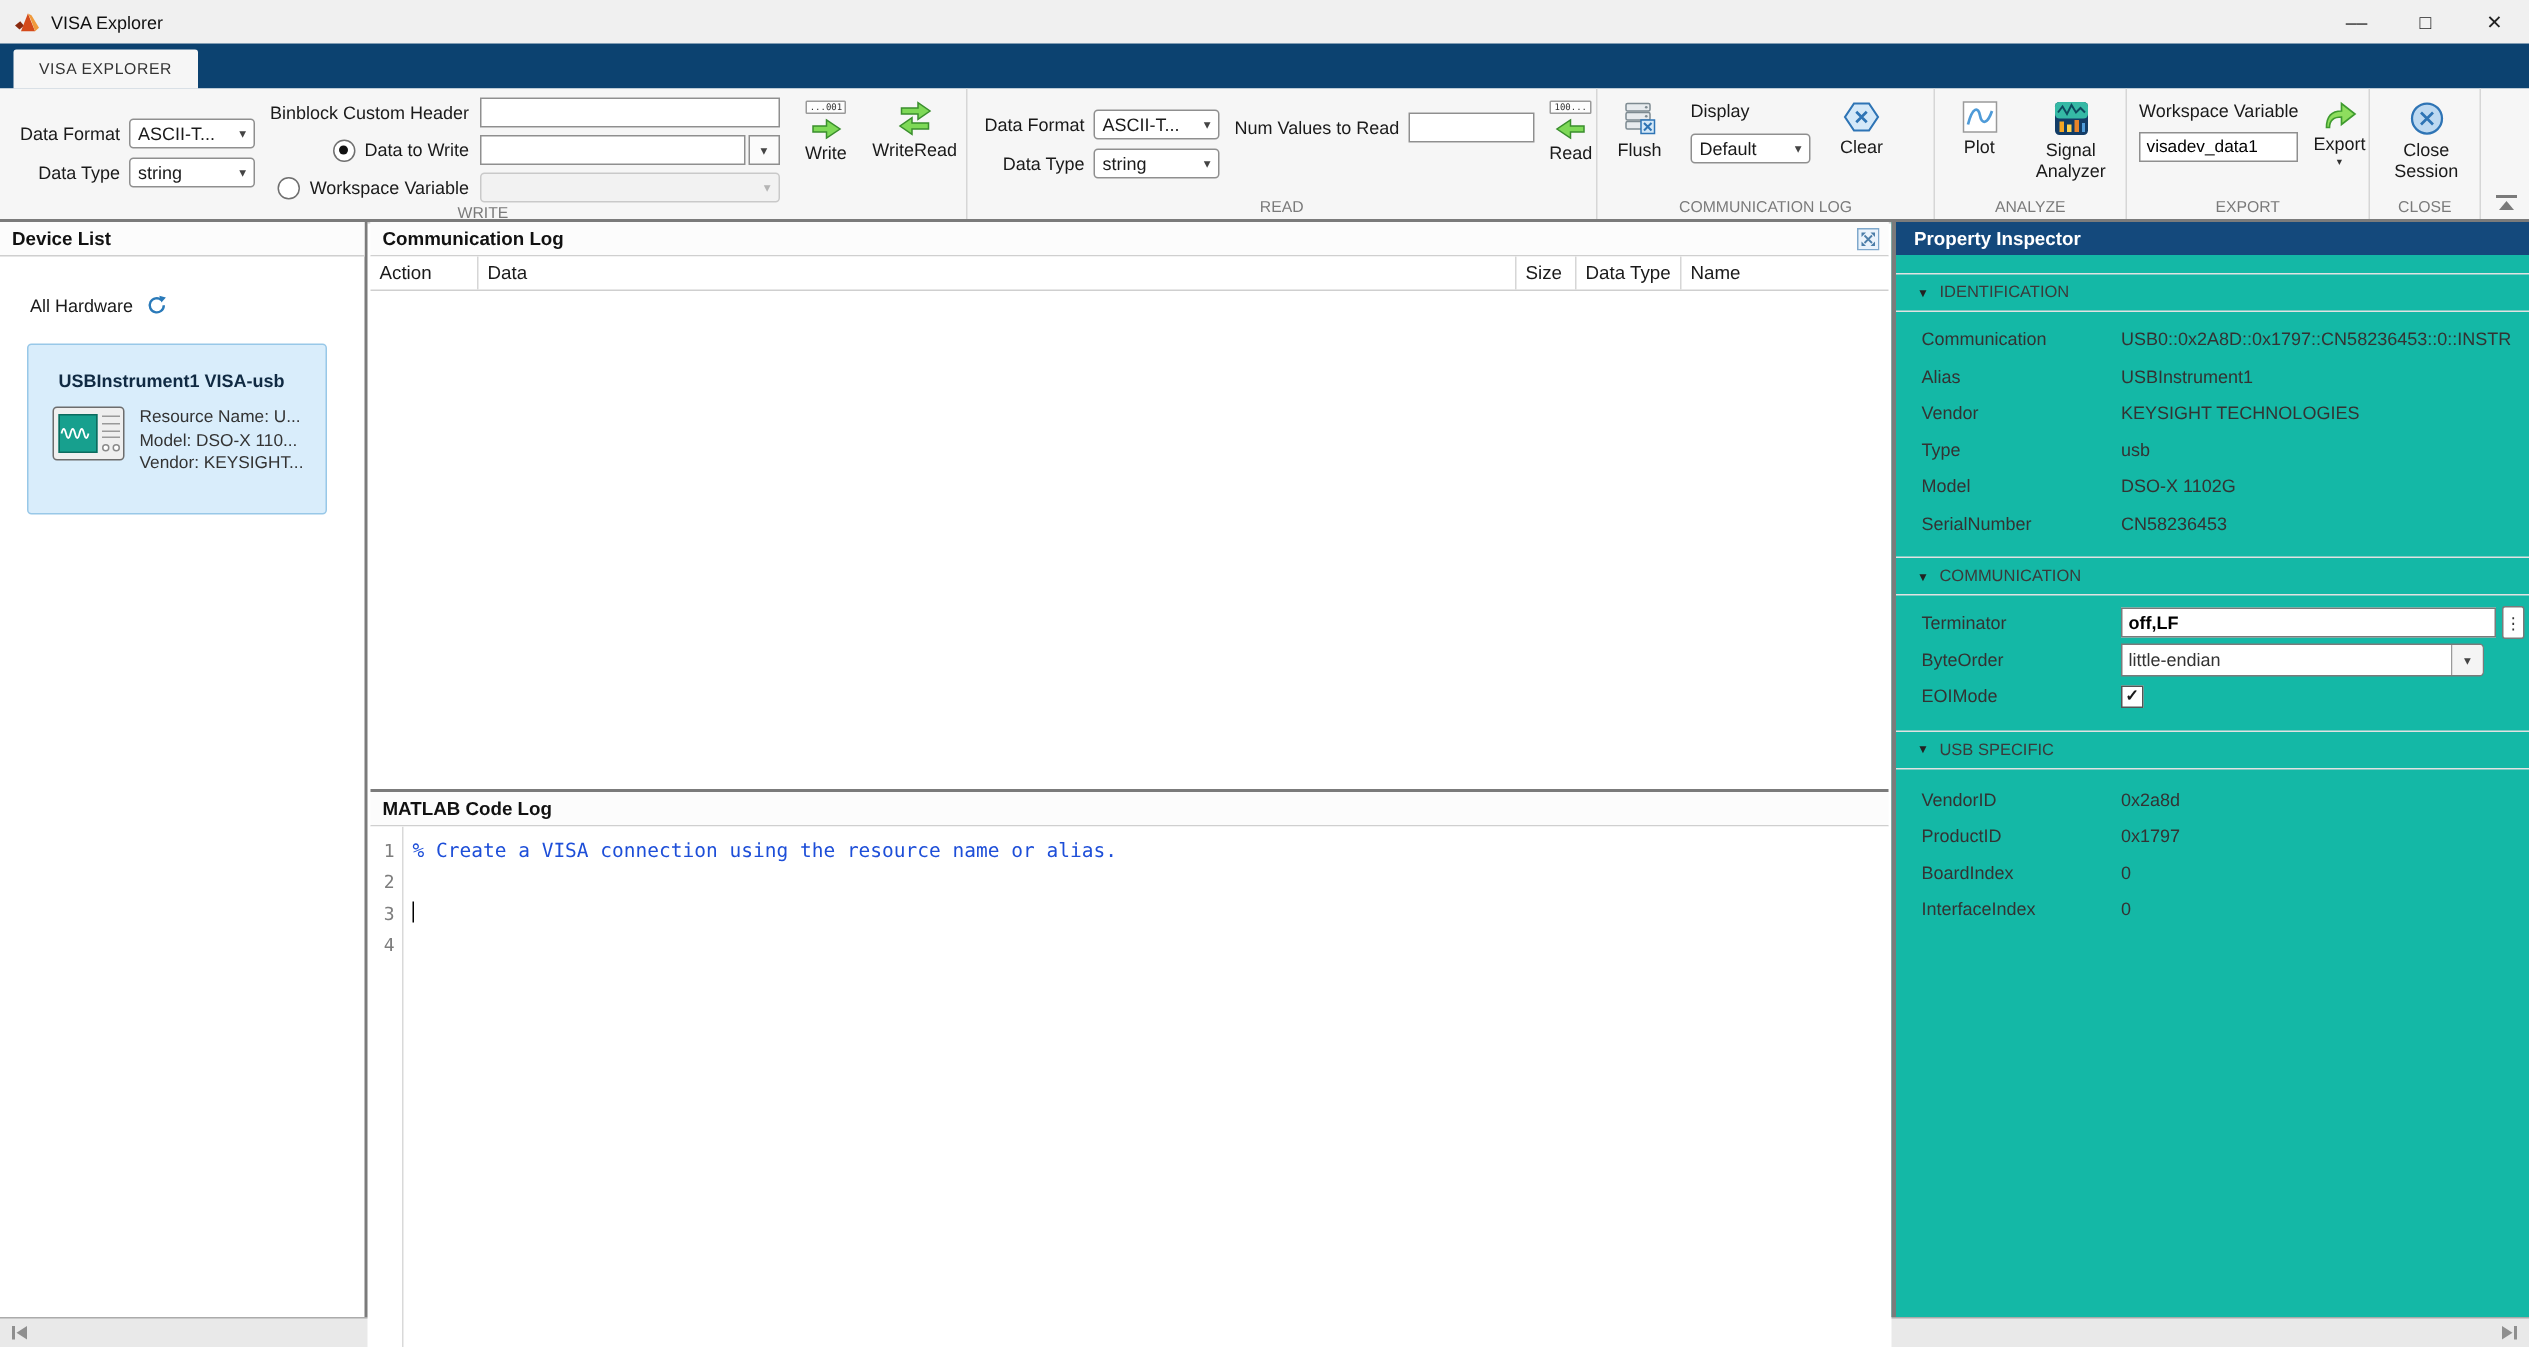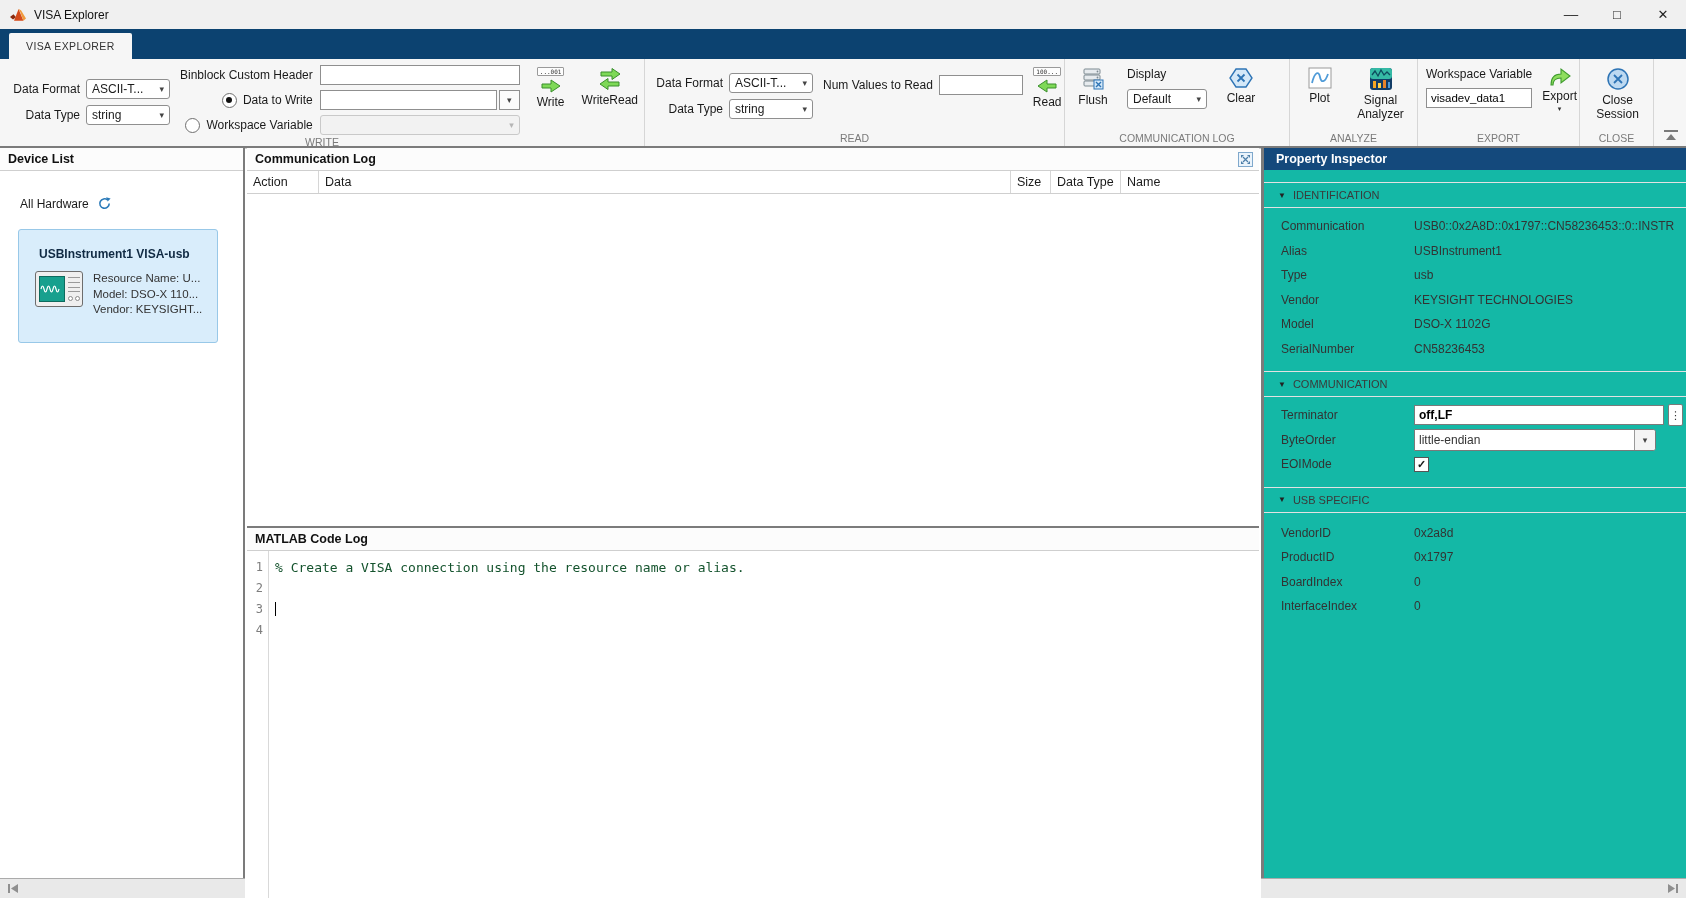--- a/index.html
+++ b/index.html
@@ -79,21 +79,21 @@
   .th{display:flex;align-items:center;padding-left:6px;font-size:12.5px;font-weight:normal;
       border-right:1px solid #d6d6d6;box-sizing:border-box;}
   .comm-body{height:332px;background:#fff;}
   .hsplit{height:2px;background:#7b7b7b;}
   .codearea{flex:1;display:flex;background:#fff;overflow:hidden;}
   .gutter{width:21px;border-right:1px solid #d9d9d9;padding-top:6px;}
   .gutter div{font-family:"DejaVu Sans Mono",monospace;font-size:12px;color:#7d7d7d;
               line-height:21px;text-align:right;padding-right:5px;}
   .code{flex:1;padding:6px 0 0 6px;font-family:"DejaVu Sans Mono",monospace;font-size:13px;
         line-height:21px;white-space:pre;}
-  .cmt{color:#14532d;}
+  .cmt{color:#1d4ed8;}
   .str{color:#a020f0;}
   .caret{display:inline-block;width:1px;height:14px;background:#000;vertical-align:-2px;}
   
   .pi{position:absolute;left:1261px;top:148px;width:425px;bottom:20px;background:#14b8a6;
       border-left:3px solid #7b7b7b;box-sizing:border-box;}
   .pi-header{height:22px;background:#14497c;color:#fff;font-weight:bold;font-size:12.5px;
              display:flex;align-items:center;padding-left:12px;}
   .psec{display:flex;align-items:center;gap:7px;height:24px;padding-left:14px;font-size:11px;
         color:#3a3a3a;border-bottom:1px solid #e2e2e2;margin-top:10px;border-top:1px solid #e2e2e2;cursor:pointer;}
   .psec .tri{font-size:8px;color:#222;}
@@ -417,26 +417,26 @@
     <div style="padding-top:6px">
       <div class="prow">
         <span class="plabel">Communication</span>
         <span class="pval">USB0::0x2A8D::0x1797::CN58236453::0::INSTR</span>
       </div>
       <div class="prow">
         <span class="plabel">Alias</span>
         <span class="pval">USBInstrument1</span>
       </div>
       <div class="prow">
+        <span class="plabel">Vendor</span>
+        <span class="pval">KEYSIGHT TECHNOLOGIES</span>
+      </div>
+      <div class="prow">
         <span class="plabel">Type</span>
         <span class="pval">usb</span>
-      </div>
-      <div class="prow">
-        <span class="plabel">Vendor</span>
-        <span class="pval">KEYSIGHT TECHNOLOGIES</span>
       </div>
       <div class="prow">
         <span class="plabel">Model</span>
         <span class="pval">DSO-X 1102G</span>
       </div>
       <div class="prow">
         <span class="plabel">SerialNumber</span>
         <span class="pval">CN58236453</span>
       </div>
     </div>

